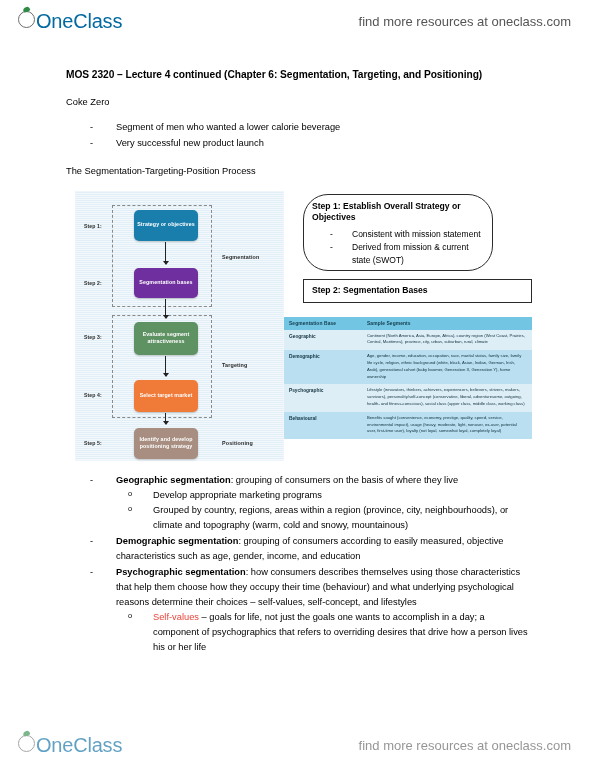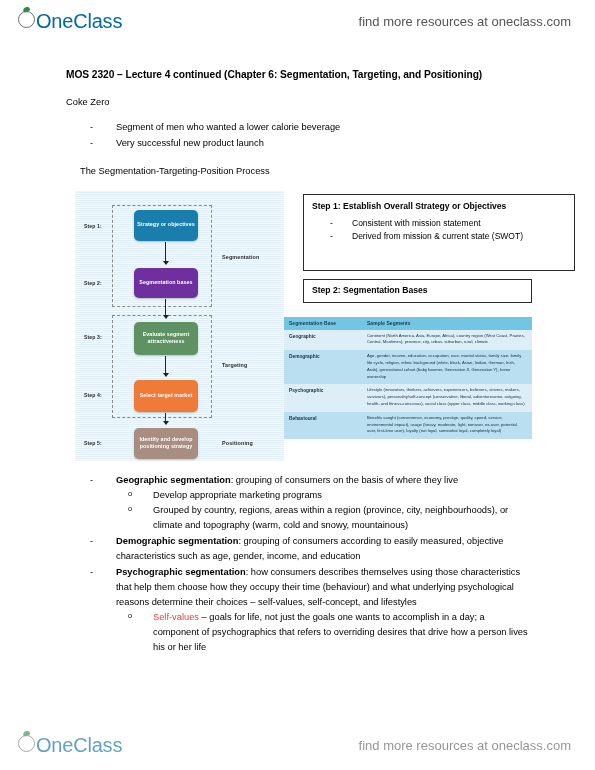--- a/index.html
+++ b/index.html
@@ -80,21 +80,21 @@
     font-weight: bold;
     margin: 12px 0 0 0;
     line-height: 1.35;
     letter-spacing: -0.05px;
   }
   .para {
     font-size: 9.3px;
     margin: 14px 0 0 0;
     line-height: 1.45;
   }
-  .para.tight { margin-top: 13px; margin-left: 14px; }
+  .para.tight { margin-top: 13px; }
 
   ul.dash-list {
     list-style: none;
     margin: 11px 0 0 0;
     padding: 0 0 0 24px;
   }
   ul.dash-list > li {
     font-size: 9.3px;
     line-height: 1.72;
     position: relative;
@@ -205,21 +205,21 @@
     line-height: 1.55;
     position: relative;
     padding-left: 22px;
   }
   .note-box ul li::before {
     content: "-";
     position: absolute;
     left: 0;
     top: 0;
   }
-  #note-step1 { left: 233px; top: 3px;  width: 272px; height: 77px; }
+  #note-step1 { left: 233px; top: 3px;  width: 190px; height: 77px; border-radius: 25px; }
   #note-step2 { left: 233px; top: 88px; width: 229px; height: 24px; }
   #note-step2 .nb-title { padding-top: 5px; }
 
   
   .seg-table {
     position: absolute;
     left: 214px;
     top: 126px;
     width: 248px;
     border-collapse: collapse;

